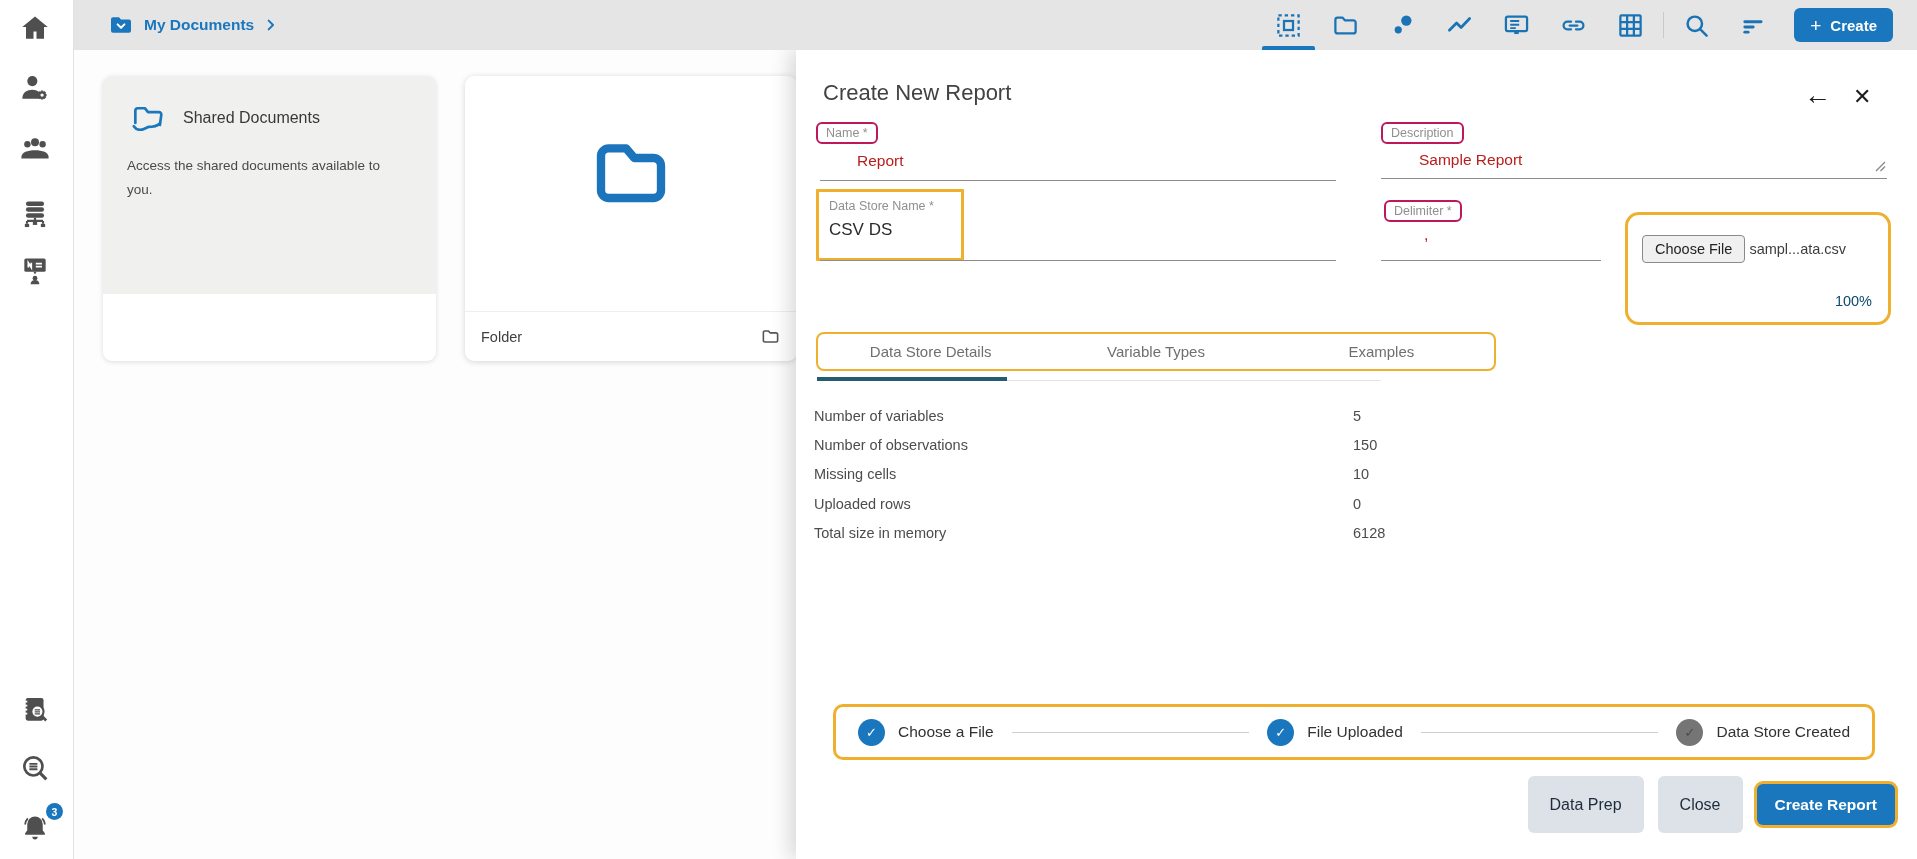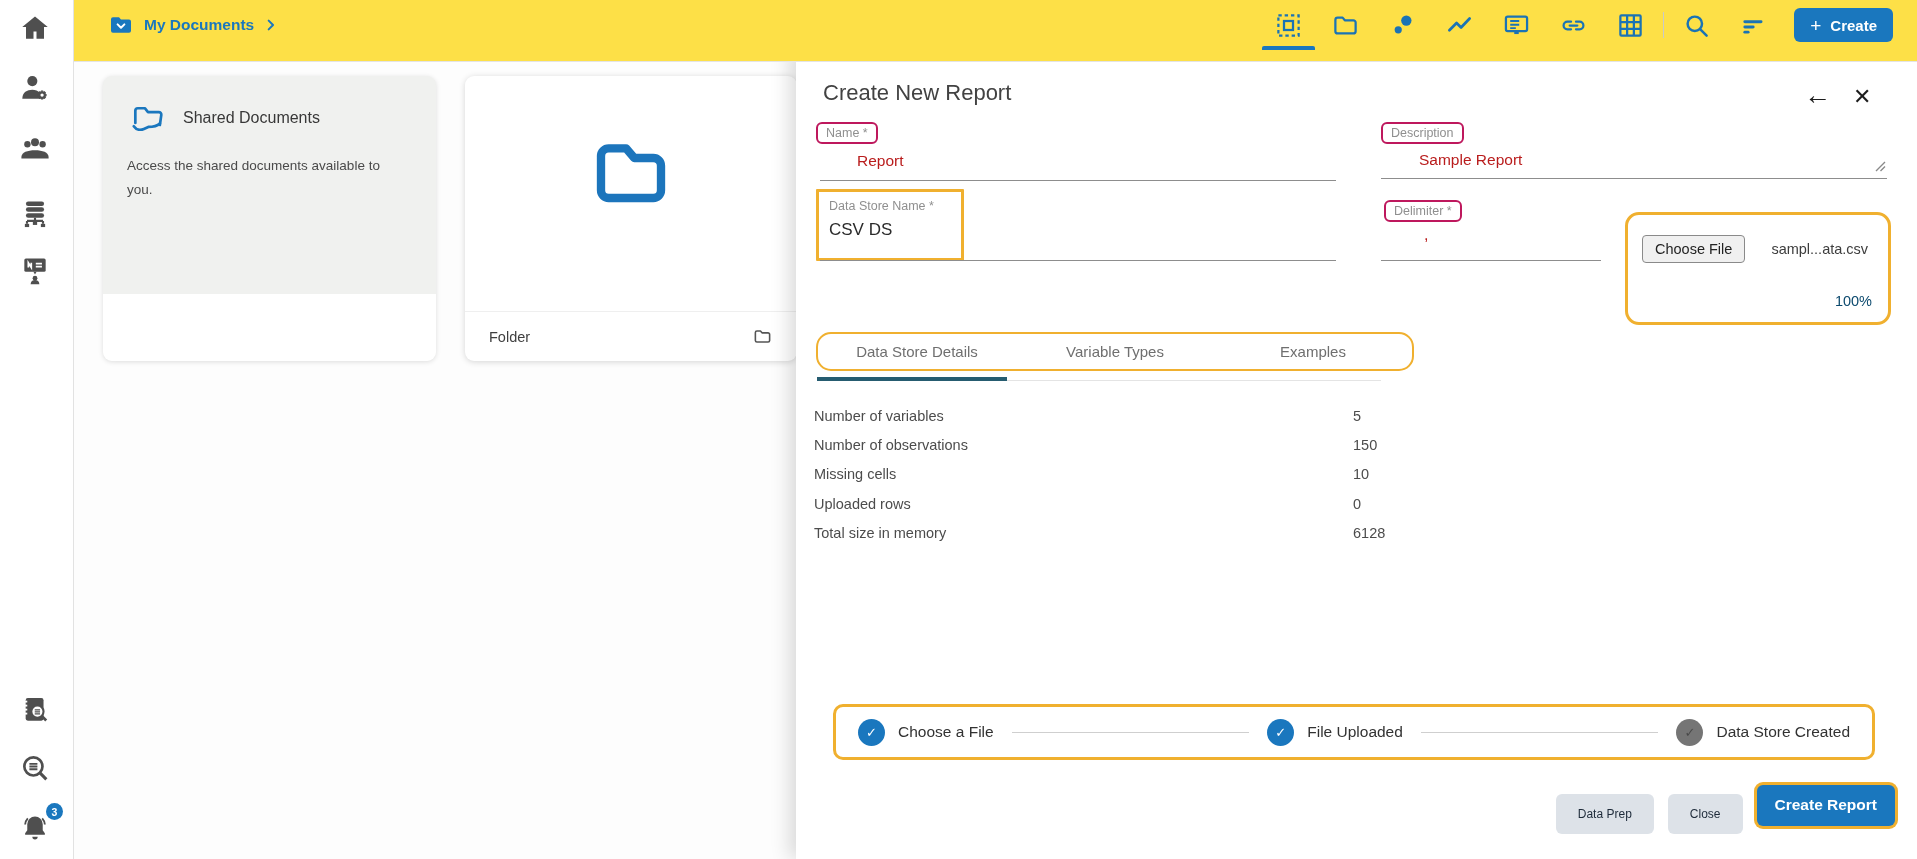--- a/index.html
+++ b/index.html
@@ -7,41 +7,41 @@
   body { font-family:"Liberation Sans",sans-serif; background:#fff; }
   .screen { position:relative; width:1917px; height:859px; overflow:hidden; background:#fdfdfd; }
 
   
   .sidebar { position:absolute; left:0; top:0; width:74px; height:859px; background:#fff; border-right:1px solid #e2e2e2; z-index:40; }
   .side-icon { position:absolute; left:16px; width:38px; height:38px; display:flex; align-items:center; justify-content:center; color:#4f4f4f; cursor:pointer; }
   .side-icon svg { display:block; }
   .badge { position:absolute; left:30px; top:-6px; min-width:17px; height:17px; border-radius:50%; background:#1a77be; color:#fff; font-size:10.5px; display:flex; align-items:center; justify-content:center; font-weight:bold; }
 
   
-  .topbar { position:absolute; left:74px; top:0; right:0; height:62px; background:#fde047; border-bottom:1px solid #e4e4e4; z-index:35; }
+  .topbar { position:absolute; left:74px; top:0; right:0; height:50px; background:#e5e5e5; border-bottom:1px solid #e4e4e4; z-index:35; }
   .breadcrumb { position:absolute; left:34px; top:0; height:50px; display:flex; align-items:center; gap:10px; }
   .crumb-label { color:#1a77be; font-size:15.5px; font-weight:bold; }
   .toolbar { position:absolute; right:24px; top:0; height:50px; display:flex; align-items:center; }
   .tb-item { position:relative; height:50px; display:flex; align-items:center; justify-content:center; width:57px; cursor:pointer; }
   .tb-item.active::after { content:""; position:absolute; left:2px; right:2px; bottom:0; height:4px; background:#1a77be; border-radius:2px 2px 0 0; }
   .tb-divider { width:1px; height:26px; background:#c9c9c9; margin:0 4px; }
   .create-btn { margin-left:12px; height:34px; background:#1a77be; color:#fff; border:none; border-radius:6px; padding:0 16px; font-size:15px; font-weight:bold; display:flex; align-items:center; gap:9px; cursor:pointer; font-family:inherit; }
   .create-plus { font-size:19px; font-weight:normal; line-height:1; }
 
   
   .main { position:absolute; left:74px; top:50px; right:0; bottom:0; background:#fdfdfd; }
   .card-shared { position:absolute; left:29px; top:26px; width:333px; height:285px; background:#f0f1ef; border-radius:9px; box-shadow:0 1px 5px rgba(0,0,0,.13); }
   .shared-icon { position:absolute; left:24px; top:24px; color:#1a77be; }
   .shared-title { position:absolute; left:80px; top:33px; font-size:16px; color:#383838; }
   .shared-desc { position:absolute; left:24px; top:78px; width:282px; font-size:13.5px; line-height:24px; color:#4a4a4a; }
   .shared-footer { position:absolute; left:0; right:0; bottom:0; height:67px; background:#fff; border-radius:0 0 9px 9px; }
 
   .card-folder { position:absolute; left:391px; top:26px; width:332px; height:285px; background:#fff; border-radius:9px; box-shadow:0 1px 6px rgba(0,0,0,.16); cursor:pointer; }
   .folder-big { position:absolute; left:50%; top:58px; transform:translateX(-50%); color:#1c75bc; }
-  .folder-footer { position:absolute; left:0; right:0; bottom:0; height:50px; border-top:1px solid #efefef; display:flex; align-items:center; padding:0 24px; }
+  .folder-footer { position:absolute; left:0; right:0; bottom:0; height:50px; border-top:1px solid #efefef; display:flex; align-items:center; padding:0 16px; }
   .folder-name { font-size:14.5px; color:#3f3f3f; flex:1; }
   .folder-small { color:#555; display:flex; }
 
   
   .modal { position:absolute; left:796px; top:50px; width:1121px; height:809px; background:#fff; box-shadow:-7px 0 18px rgba(0,0,0,.14); z-index:30; }
   .modal-title { position:absolute; left:27px; top:30px; font-size:22px; color:#424242; }
   .back-icon { position:absolute; left:1008px; top:32px; font-size:27px; color:#1c1c1c; cursor:pointer; line-height:1; }
   .close-icon { position:absolute; left:1057px; top:36px; font-size:22px; color:#1c1c1c; cursor:pointer; line-height:1; }
 
   .chip { position:absolute; border:2px solid #be185d; border-radius:6px; padding:2px 8px; font-size:12.5px; color:#8f8f8f; background:#fff; white-space:nowrap; }
@@ -58,43 +58,43 @@
   .ul-desc { left:585px; top:128px; width:506px; }
   .ul-dsn { left:24px; top:210px; width:516px; }
   .ul-delim { left:585px; top:210px; width:220px; }
   .resize-glyph { position:absolute; left:1078px; top:108px; color:#8a8a8a; }
 
   .dsn-box { position:absolute; left:20px; top:139px; width:148px; height:72px; border:3px solid #f0b02f; border-radius:1px; background:#fff; }
   .dsn-label { position:absolute; left:10px; top:7px; font-size:12.5px; color:#8f8f8f; white-space:nowrap; }
   .dsn-value { position:absolute; left:10px; top:28px; font-size:17px; color:#2b2b2b; }
 
   .upload-box { position:absolute; left:829px; top:162px; width:266px; height:113px; border:3px solid #f0b02f; border-radius:14px; background:#fff; }
-  .upload-row { position:absolute; left:14px; top:20px; display:flex; align-items:center; gap:26px; }
+  .upload-row { position:absolute; left:14px; top:20px; display:flex; align-items:center; gap:4px; }
   .file-btn { border:1px solid #8a8a8a; border-radius:4px; background:#f0f0f0; padding:5px 12px; font-size:14.5px; color:#222; font-family:inherit; cursor:pointer; }
   .file-name { font-size:14.5px; color:#3d3d3d; }
   .progress { position:absolute; right:16px; bottom:13px; font-size:14.5px; color:#0c4a6e; }
 
-  .tabs-box { position:absolute; left:20px; top:282px; width:598px; height:39px; border:2px solid #f0b02f; border-radius:15px; display:flex; background:#fff; }
+  .tabs-box { position:absolute; left:20px; top:282px; width:680px; height:39px; border:2px solid #f0b02f; border-radius:8px; display:flex; background:#fff; }
   .tab { flex:1; display:flex; align-items:center; justify-content:center; font-size:15px; color:#6f6f6f; cursor:pointer; white-space:nowrap; }
   .tab-border { position:absolute; left:21px; top:330px; width:564px; height:1px; background:#e4e4e4; }
   .tab-indicator { position:absolute; left:21px; top:327px; width:190px; height:4px; background:#265c70; }
 
   .stats { position:absolute; left:18px; top:351px; width:720px; }
   .stat-row { position:relative; height:29.3px; font-size:14.5px; color:#4c4c4c; display:flex; align-items:center; }
   .stat-value { position:absolute; left:539px; }
 
   .stepper { position:absolute; left:37px; top:654px; width:1042px; height:56px; border:3px solid #f0b02f; border-radius:10px; display:flex; align-items:center; padding:0 22px; background:#fff; }
   .step { display:flex; align-items:center; gap:13px; }
   .step-circle { width:27px; height:27px; border-radius:50%; background:#1a77be; color:#fff; font-size:13px; display:flex; align-items:center; justify-content:center; }
   .step.pending .step-circle { background:#757575; color:rgba(0,0,0,.38); }
   .step-label { font-size:15.5px; color:#323232; white-space:nowrap; }
   .connector { flex:1; height:1px; background:#cfcfcf; margin:0 18px; }
 
   .actions { position:absolute; right:22px; top:726px; display:flex; gap:14px; align-items:center; }
-  .btn-gray { background:#dde2e8; color:#1e2b3a; border:none; border-radius:6px; height:40px; padding:0 22px; font-size:12px; font-family:inherit; cursor:pointer;margin-top:18px; }
+  .btn-gray { background:#dde2e8; color:#1e2b3a; border:none; border-radius:6px; height:57px; padding:0 22px; font-size:16px; font-family:inherit; cursor:pointer; }
   .btn-primary { background:#1a77be; color:#fff; border:none; border-radius:6px; height:41px; padding:0 18px; font-size:15.5px; font-weight:bold; font-family:inherit; cursor:pointer; box-shadow:0 0 0 3px #f0b02f; }
 </style>
 </head>
 <body>
 
 <div class="screen">
 
   <nav class="sidebar">
     <div class="side-icon" style="top:9px">
       <svg width="30" height="30" viewBox="0 0 24 24" fill="#4f4f4f">

